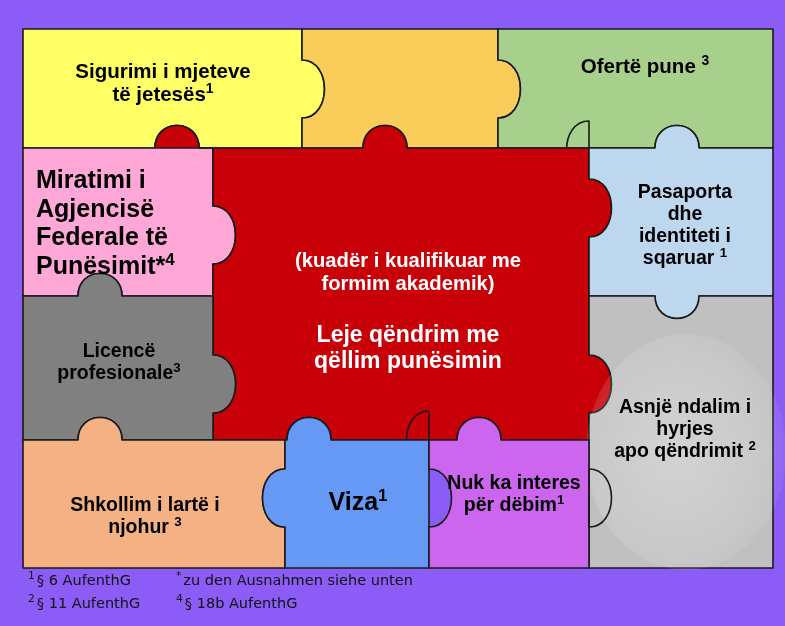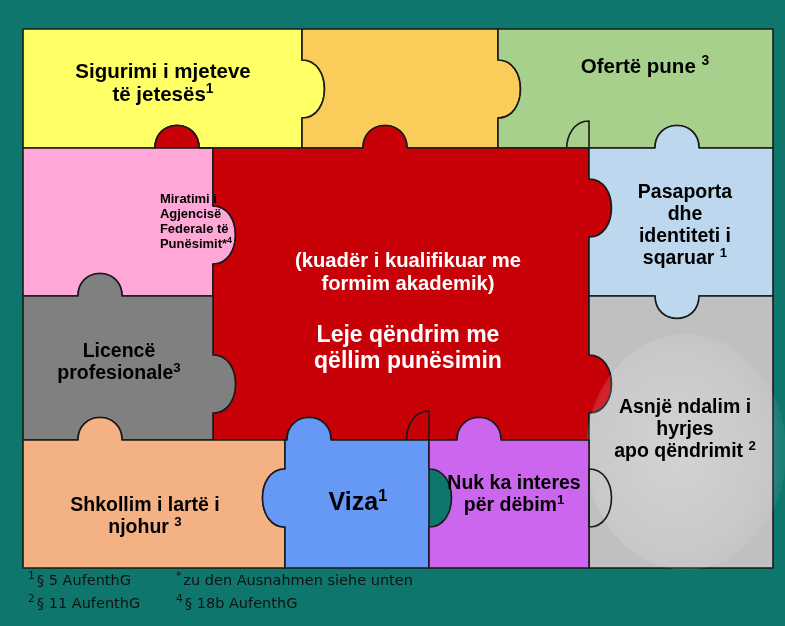--- a/index.html
+++ b/index.html
@@ -51,22 +51,22 @@
   sup {
     font-size: 0.68em;
     vertical-align: super;
     line-height: 0;
   }
 
   
   #lbl-sigurimi   { left: 24px;  top: 44px;  width: 278px; height: 76px;  font-size: 20.5px; }
   #lbl-paga       { left: 312px; top: 58px;  width: 196px; height: 44px;  font-size: 20.5px; }
   #lbl-oferte     { left: 520px; top: 44px;  width: 250px; height: 44px;  font-size: 20.5px; }
-  #lbl-miratimi   { left: 52px;  top: 168px; width: 180px; height: 108px; font-size: 13px;
-                    justify-content: flex-end; text-align: left; }
+  #lbl-miratimi   { left: 36px;  top: 168px; width: 180px; height: 108px; font-size: 25px;
+                    justify-content: flex-start; text-align: left; }
   #lbl-pasaporta  { left: 600px; top: 170px; width: 170px; height: 108px; font-size: 19.5px; }
   #lbl-leje       { left: 232px; top: 236px; width: 352px; height: 124px; font-size: 23px; }
   #lbl-licence    { left: 26px;  top: 330px; width: 186px; height: 62px;  font-size: 19.5px; }
   #lbl-asnje      { left: 592px; top: 386px; width: 186px; height: 84px;  font-size: 19.5px; }
   #lbl-shkollim   { left: 26px;  top: 484px; width: 238px; height: 62px;  font-size: 19.5px; }
   #lbl-viza       { left: 288px; top: 478px; width: 140px; height: 46px;  font-size: 25px; }
   #lbl-nuk        { left: 428px; top: 462px; width: 172px; height: 62px;  font-size: 19.5px; justify-content: center; }
 
   
   #legend {
@@ -90,21 +90,21 @@
   .legend-cell.c3 { width: 320px; }
   .legend-cell sup {
     font-size: 0.74em;
     vertical-align: super;
     margin-right: 2px;
   }
 </style>
 </head>
 <body>
 
-<div id="canvas" style="background: #0f766e;">
+<div id="canvas" style="background: #8b5cf6;">
 
   <svg id="puzzle-svg" viewBox="0 0 785 626">
     <defs>
 
       <radialGradient id="greyGlow" cx="0.45" cy="0.5" r="0.62">
         <stop offset="0%" stop-color="#FFFFFF" stop-opacity="0.30"></stop>
         <stop offset="70%" stop-color="#FFFFFF" stop-opacity="0.14"></stop>
         <stop offset="100%" stop-color="#FFFFFF" stop-opacity="0"></stop>
       </radialGradient>
     </defs>
@@ -222,21 +222,21 @@
   </div>
 
   <div class="piece-label" id="lbl-nuk" style="color: rgb(0, 0, 0);">
     <span><span>Nuk ka interes
 për dëbim</span><sup>1</sup></span>
   </div>
 
   <div id="legend">
     <div class="legend-row">
       <span class="legend-cell c1">
-        <sup>1</sup><span>§ 5 AufenthG</span>
+        <sup>1</sup><span>§ 6 AufenthG</span>
       </span>
       <span class="legend-cell c3">
         <sup>*</sup><span>zu den Ausnahmen  siehe unten</span>
       </span>
     </div>
     <div class="legend-row">
       <span class="legend-cell c1">
         <sup>2</sup><span>§ 11 AufenthG</span>
       </span>
       <span class="legend-cell c2">

